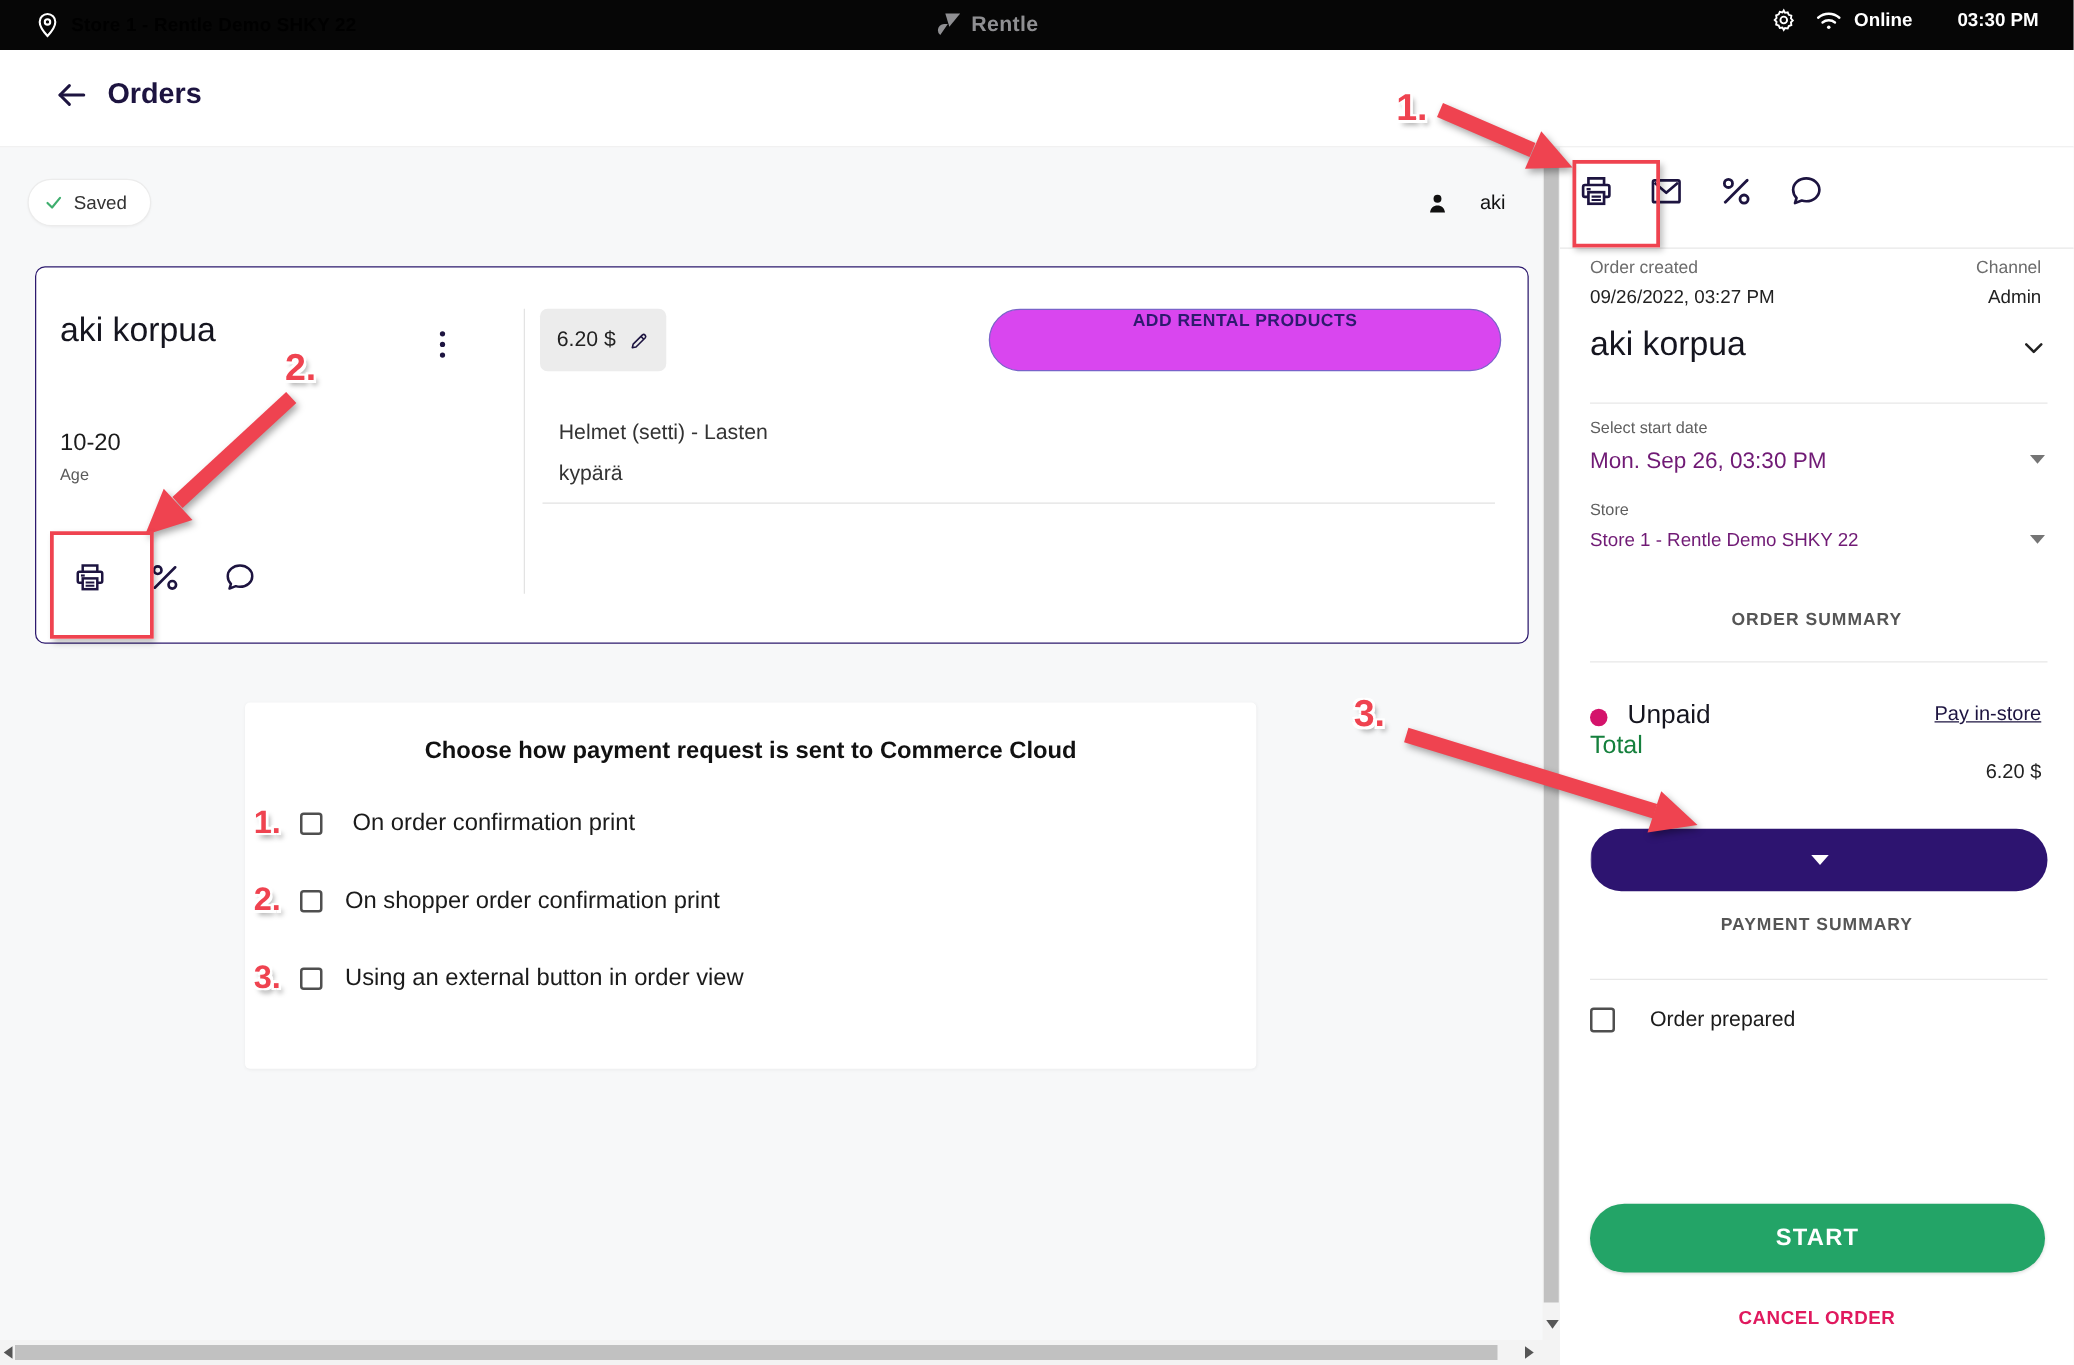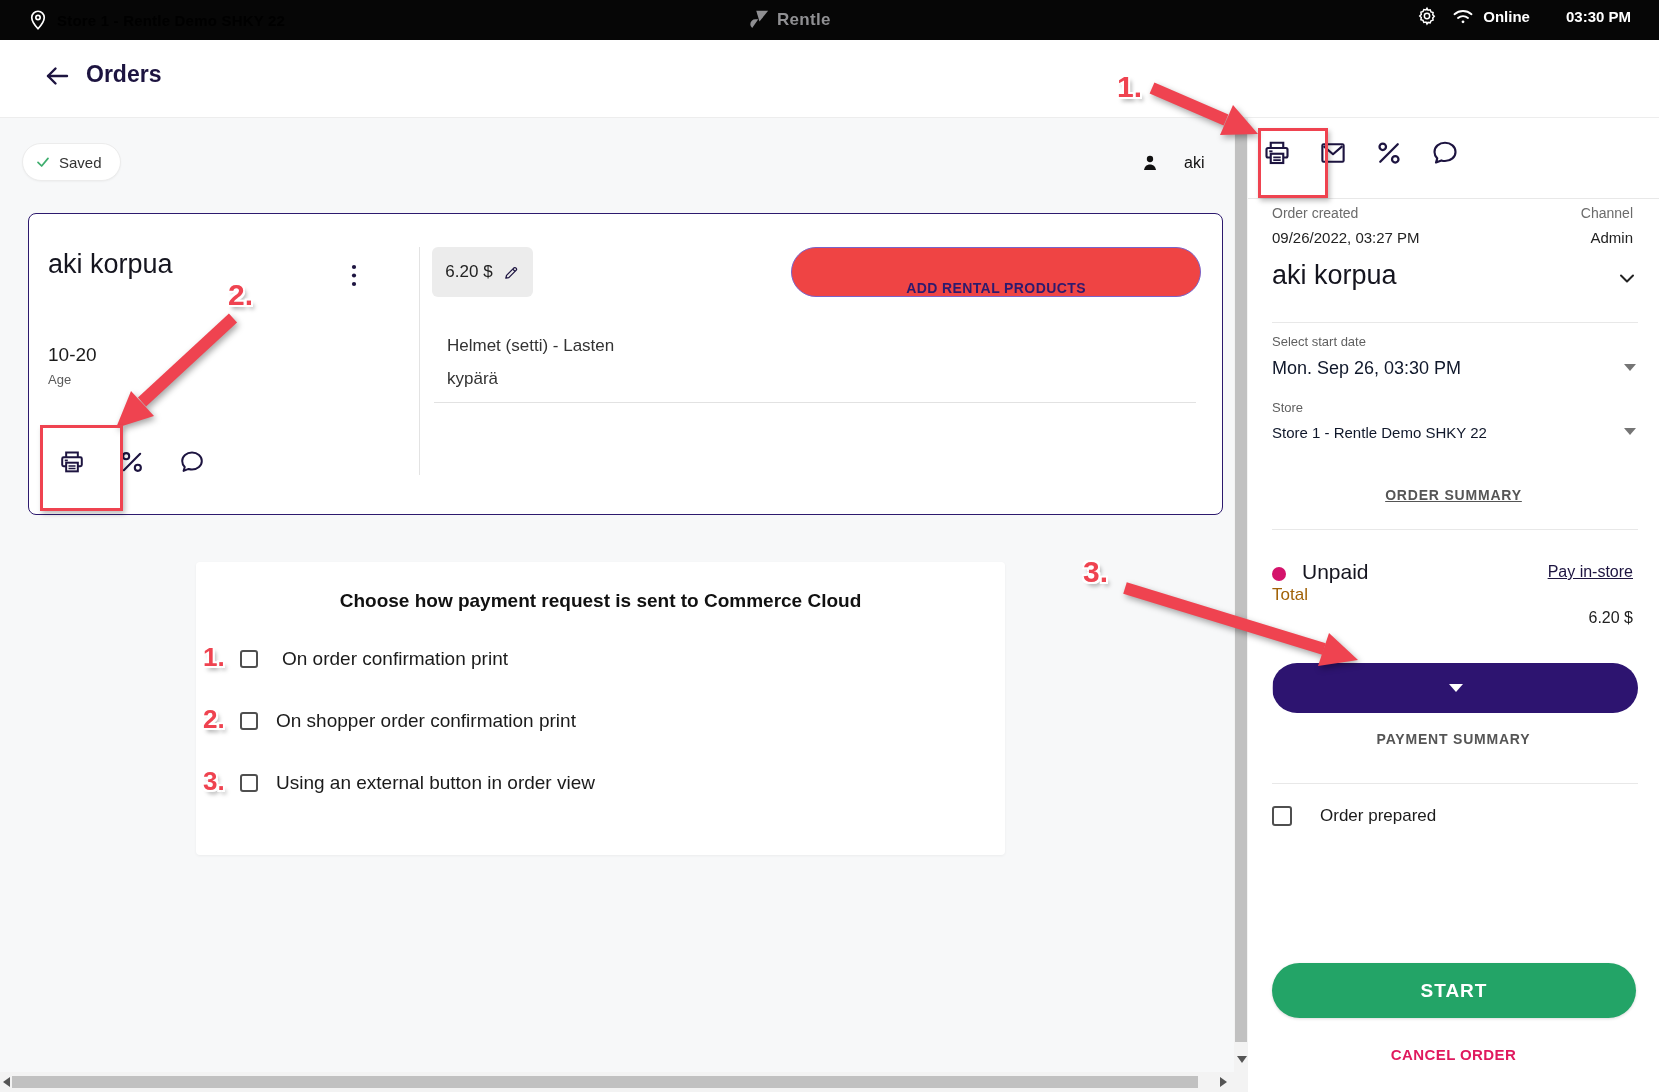--- a/index.html
+++ b/index.html
@@ -34,21 +34,21 @@
   .cust-name{left:48px;top:249px;font-size:27px;font-weight:500;color:#15151f;}
   .kebab{left:344px;top:262px;width:20px;height:28px;cursor:pointer;}
   .detail-value{left:48px;top:344px;font-size:19px;color:#1b1b1b;}
   .detail-label{left:48px;top:372px;font-size:13px;color:#5a5a5a;}
   .card-icons{left:58px;top:448px;display:flex;align-items:center;gap:32px;}
   .v-divider{left:419px;top:247px;width:1px;height:228px;background:#e3e3e3;}
   .price-chip{left:432px;top:247px;width:101px;height:50px;background:#ececec;border-radius:6px;
     display:flex;align-items:center;justify-content:center;gap:10px;cursor:pointer;}
   .price-text{font-size:17px;color:#222;}
   .add-products-btn{left:791px;top:247px;width:410px;height:50px;border:1.5px solid #7a63c9;border-radius:25px;
-    background:#ef4444;display:flex;align-items:flex-end;justify-content:center;cursor:pointer;box-sizing:border-box;}
+    background:#d946ef;display:flex;align-items:flex-start;justify-content:center;cursor:pointer;box-sizing:border-box;}
   .add-products-label{font-size:14px;font-weight:700;letter-spacing:.4px;color:#2d1a6e;}
   .product-line1{left:447px;top:336px;font-size:17px;color:#333;}
   .product-line2{left:447px;top:369px;font-size:17px;color:#333;}
   .product-divider{left:434px;top:402px;width:762px;height:1px;background:#e2e2e2;}
   
   .pay-panel{left:196px;top:562px;width:809px;height:293px;background:#fff;border-radius:4px;box-shadow:0 1px 3px rgba(0,0,0,.05);}
   .pay-title{left:196px;top:590px;width:809px;text-align:center;font-size:19px;font-weight:700;color:#111;}
   .opt-row{position:absolute;left:240px;display:flex;align-items:center;gap:18px;}
   .checkbox{width:18px;height:18px;border:2px solid #4f4f4f;border-radius:3px;background:#fff;box-sizing:border-box;cursor:pointer;flex:none;}
   .opt-label{font-size:19px;color:#1b1b1b;}
@@ -61,27 +61,27 @@
   .hscroll-left{left:3px;top:1077px;width:0;height:0;border-top:5px solid transparent;border-bottom:5px solid transparent;border-right:7px solid #555;}
   .hscroll-right{left:1220px;top:1077px;width:0;height:0;border-top:5px solid transparent;border-bottom:5px solid transparent;border-left:7px solid #555;}
   
   .sidebar{left:1248px;top:118px;width:411px;height:974px;background:#fff;}
   .side-icons{left:1262px;top:138px;display:flex;align-items:center;gap:26px;}
   .side-divider{position:absolute;height:1px;background:#e8e8e8;}
   .lbl-gray{font-size:14px;color:#6b6b6b;}
   .val-dark{font-size:15px;color:#222;}
   .side-cust{left:1272px;top:260px;font-size:27px;font-weight:500;color:#15151f;}
   .field-label{font-size:13px;color:#5f5f5f;}
-  .field-value{font-size:18px;color:#0f172a;}
+  .field-value{font-size:18px;color:#701a75;}
   .tri-down{width:0;height:0;border-left:6px solid transparent;border-right:6px solid transparent;border-top:7px solid #757575;}
   .section-title{left:1248px;width:411px;text-align:center;font-size:14px;font-weight:700;letter-spacing:.8px;color:#555;}
   .unpaid-dot{left:1272px;top:567px;width:14px;height:14px;border-radius:50%;background:#d4136b;}
   .unpaid-text{left:1302px;top:560px;font-size:21px;color:#15151f;}
   .pay-instore{right:26px;top:563px;font-size:16px;color:#1d1440;text-decoration:underline;font-weight:500;cursor:pointer;}
-  .total-label{left:1272px;top:585px;font-size:17px;color:#a16207;}
+  .total-label{left:1272px;top:585px;font-size:20px;color:#15803d;}
   .total-value{right:26px;top:609px;font-size:16px;color:#222;}
   .send-pos-btn{left:1272px;top:663px;width:366px;height:50px;background:#2d1470;border-radius:25px;display:flex;cursor:pointer;}
   .send-pos-main{width:316px;display:flex;align-items:center;justify-content:center;}
   .send-pos-label{color:#fff;font-size:15px;font-weight:700;letter-spacing:.5px;}
   .send-pos-sep{width:1px;background:rgba(255,255,255,.75);margin:0;}
   .send-pos-caret{flex:1;display:flex;align-items:center;justify-content:center;}
   .caret-down{width:0;height:0;border-left:7px solid transparent;border-right:7px solid transparent;border-top:8px solid #fff;}
   .order-prep-row{left:1272px;top:806px;display:flex;align-items:center;gap:28px;}
   .order-prep-box{width:20px;height:20px;border:2px solid #4f4f4f;border-radius:3px;box-sizing:border-box;cursor:pointer;}
   .order-prep-label{font-size:17px;color:#1b1b1b;}
@@ -307,21 +307,21 @@
 <div class="side-divider" style="left:1272px;top:322px;width:366px;"></div>
 
 <div class="abs field-label" style="left:1272px;top:334px;">Select start date</div>
 <div class="abs field-value" style="left:1272px;top:358px;">Mon. Sep 26, 03:30 PM</div>
 <div class="abs tri-down" style="left:1624px;top:364px;"></div>
 
 <div class="abs field-label" style="left:1272px;top:400px;">Store</div>
 <div class="abs field-value" style="left:1272px;top:424px;font-size:15px;">Store 1 - Rentle Demo SHKY 22</div>
 <div class="abs tri-down" style="left:1624px;top:428px;"></div>
 
-<div class="abs section-title" style="top:487px;text-decoration:underline;">ORDER SUMMARY</div>
+<div class="abs section-title" style="top:487px;">ORDER SUMMARY</div>
 <div class="side-divider" style="left:1272px;top:529px;width:366px;"></div>
 
 <div class="abs unpaid-dot"></div>
 <div class="abs unpaid-text">Unpaid</div>
 <div class="abs pay-instore">Pay in-store</div>
 
 <div class="abs total-label">Total</div>
 <div class="abs total-value">6.20 $</div>
 
 <div class="abs send-pos-btn">

